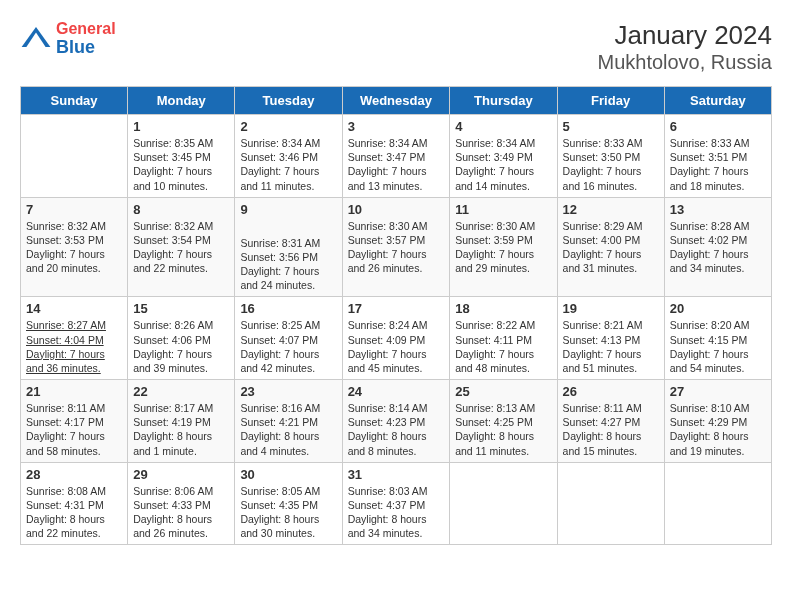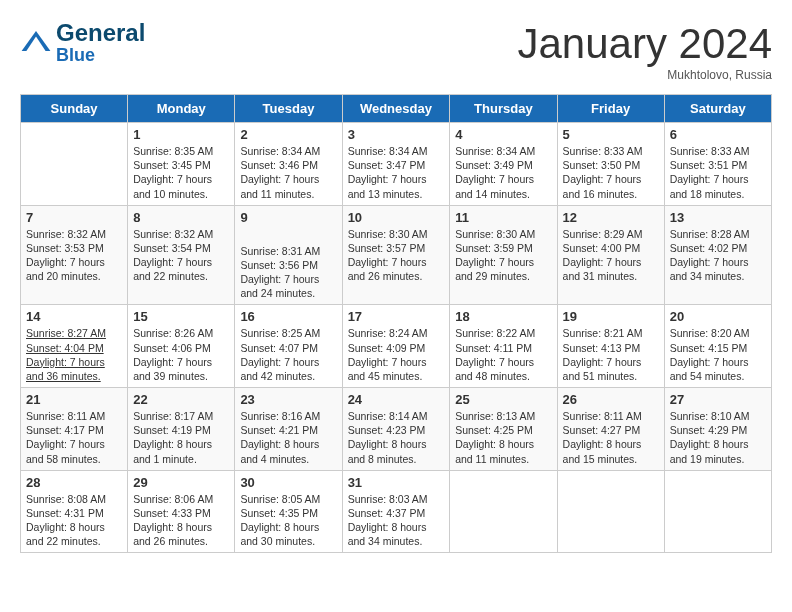--- a/index.html
+++ b/index.html
@@ -19,44 +19,44 @@
     .logo {
       display: flex;
       align-items: center;
     }
     .logo-text {
       display: flex;
       flex-direction: column;
       line-height: 1.1;
     }
     .logo-general {
-      font-size: 24px;
+      font-size: 16px;
       font-weight: bold;
-      color: #0c4a6e;
+      color: #ef4444;
     }
     .logo-blue {
       font-size: 18px;
       font-weight: bold;
       color: #1a6bb5;
     }
     .logo-icon {
       width: 32px;
       height: 32px;
       margin-right: 4px;
     }
     .title-area {
       text-align: right;
     }
     .month-title {
-      font-size: 42px;
+      font-size: 26px;
       font-weight: normal;
       color: #333;
     }
     .location-title {
-      font-size: 12px;
+      font-size: 20px;
       color: #555;
     }
     .calendar-table {
       width: 100%;
       border-collapse: collapse;
     }
     .calendar-table th {
       background-color: #1a6bb5;
       color: #fff;
       font-size: 13px;

